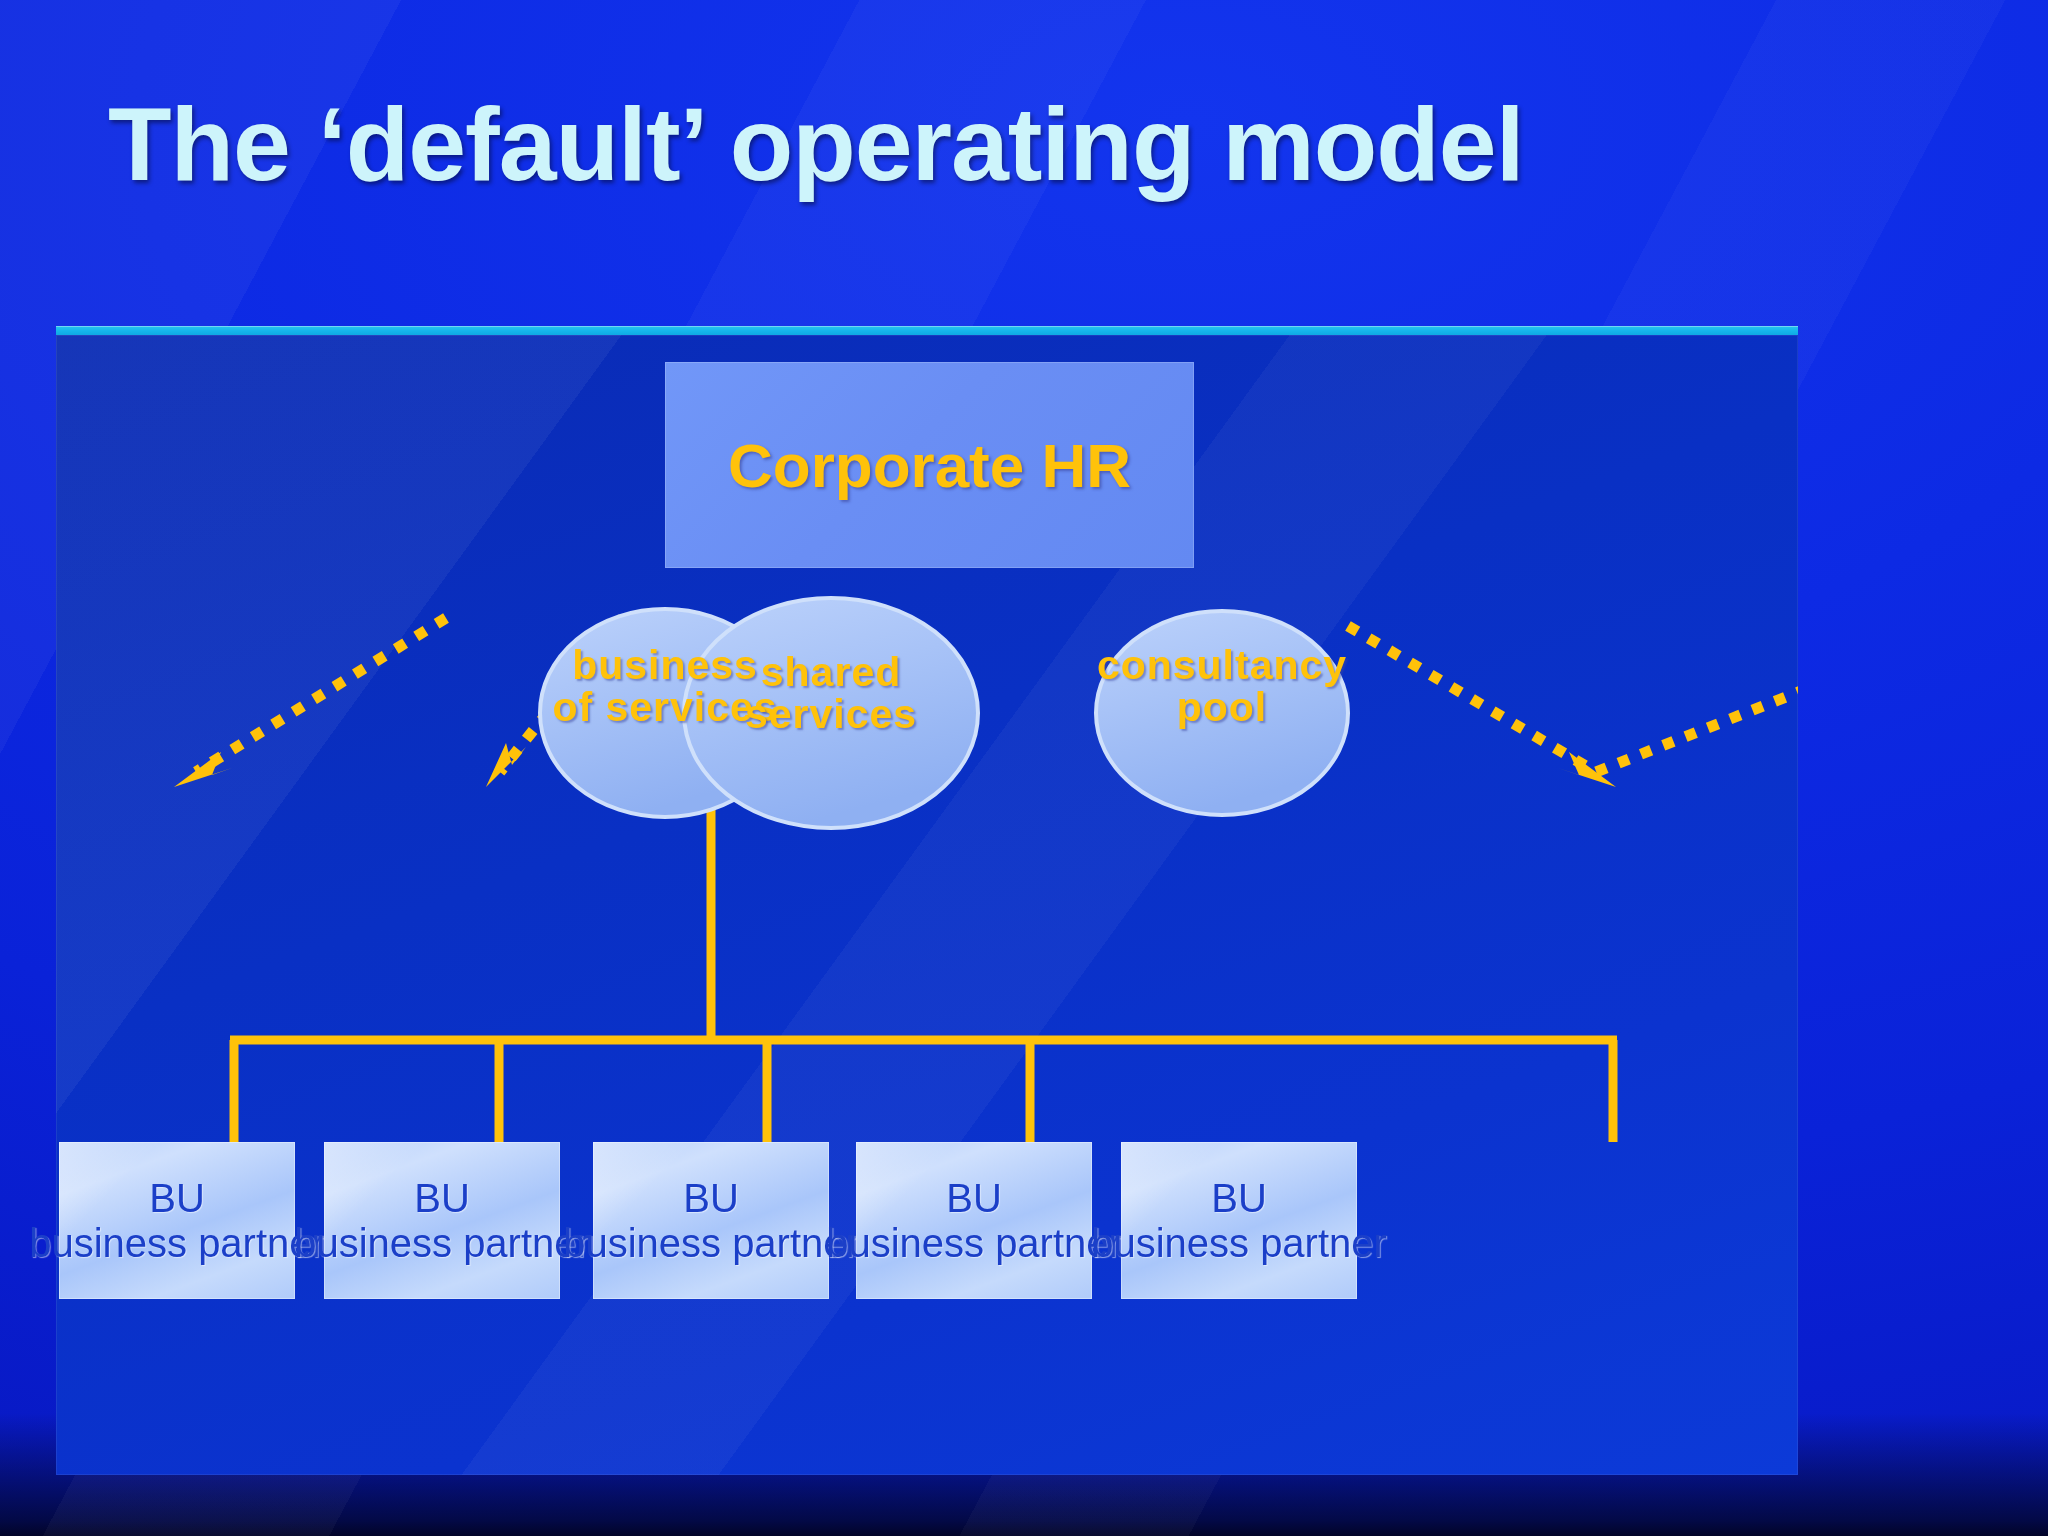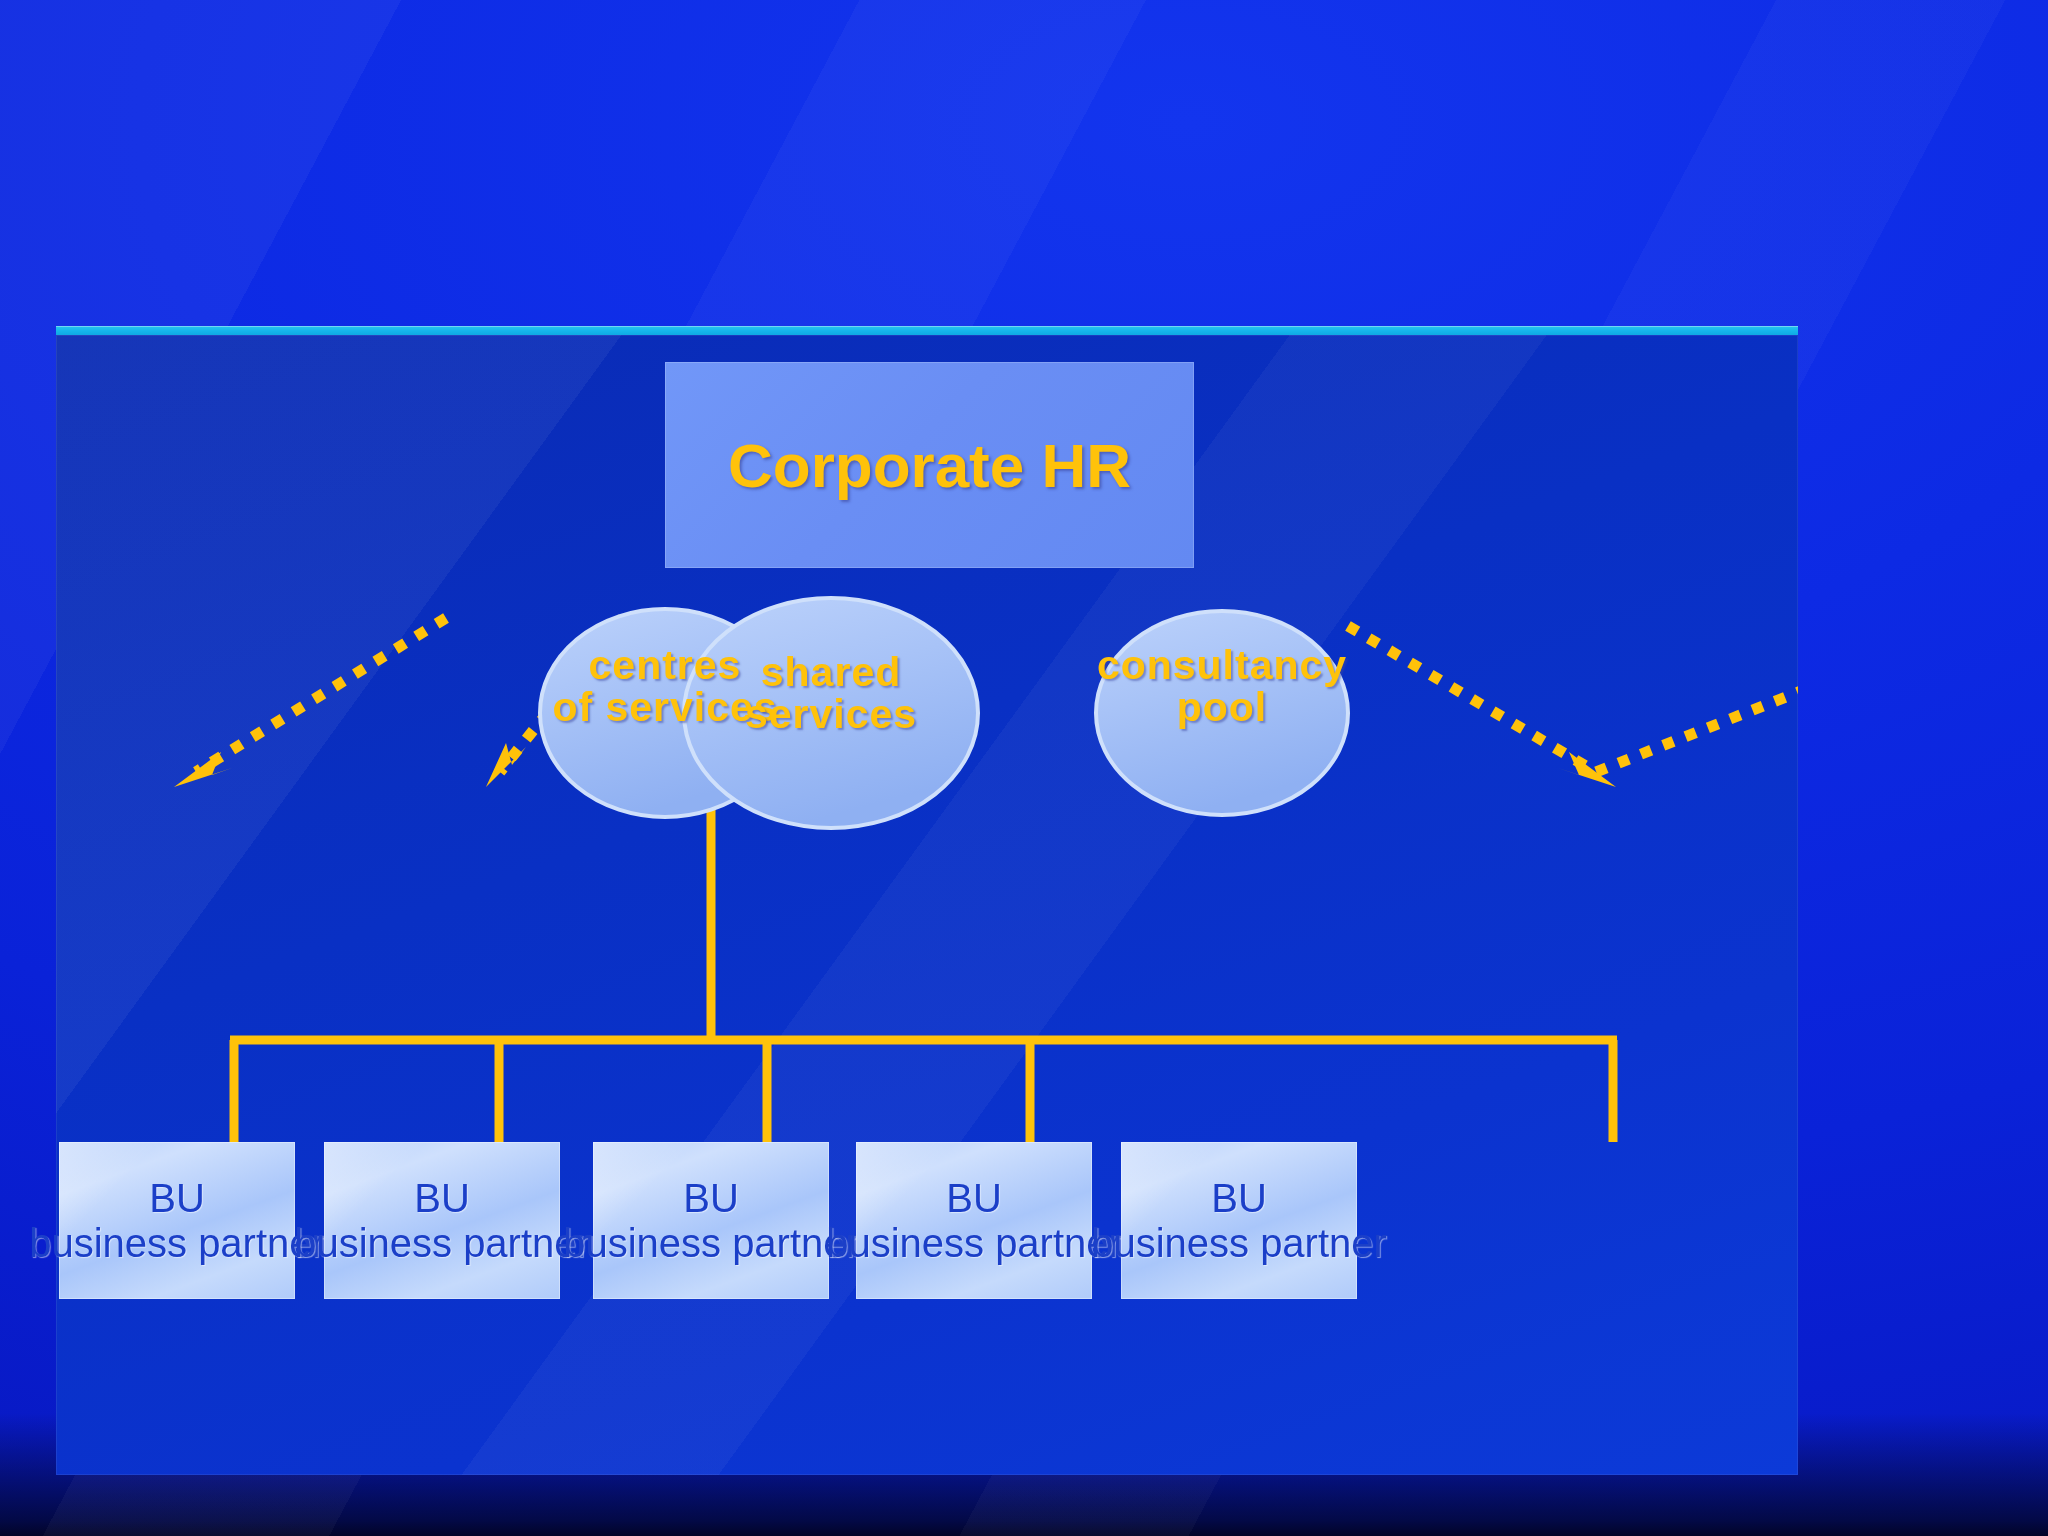--- a/index.html
+++ b/index.html
@@ -83,20 +83,21 @@
     text-align:center;
     white-space:nowrap;
     text-shadow:1px 1px 1px rgba(255,255,255,.5);
   }
 </style>
 </head>
 <body>
 
 <div id="slide">
 
+  <div id="title">The ‘default’ operating model</div>
 
   <div id="rule"></div>
 
   <div id="panel">
 
     <svg width="1742" height="1140" viewBox="0 0 1742 1140">
       <defs>
         <linearGradient id="ellGrad" x1="0" y1="0" x2="0.35" y2="1">
           <stop offset="0%" stop-color="#bcd2fb"></stop>
           <stop offset="45%" stop-color="#a8c3f7"></stop>
@@ -130,21 +131,21 @@
       <ellipse cx="609" cy="378" rx="125" ry="104" fill="url(#ellGrad)" stroke="#cfe0fb" stroke-width="4"></ellipse>
       <ellipse cx="775" cy="378" rx="147" ry="115" fill="url(#ellGrad)" stroke="#cfe0fb" stroke-width="4"></ellipse>
       <ellipse cx="1166" cy="378" rx="126" ry="102" fill="url(#ellGrad)" stroke="#cfe0fb" stroke-width="4"></ellipse>
     </svg>
 
     <div class="hrbox">
       <span>Corporate HR</span>
     </div>
 
     <div class="ell-label" style="left:609px;top:352px;transform:translate(-50%,-50%);">
-      <div>centres</div>
+      <div>business</div>
       <div>of services</div>
     </div>
 
     <div class="ell-label" style="left:775px;top:359px;transform:translate(-50%,-50%);">
       <div>shared</div>
       <div>services</div>
     </div>
 
     <div class="ell-label" style="left:1166px;top:352px;transform:translate(-50%,-50%);">
       <div>consultancy</div>

